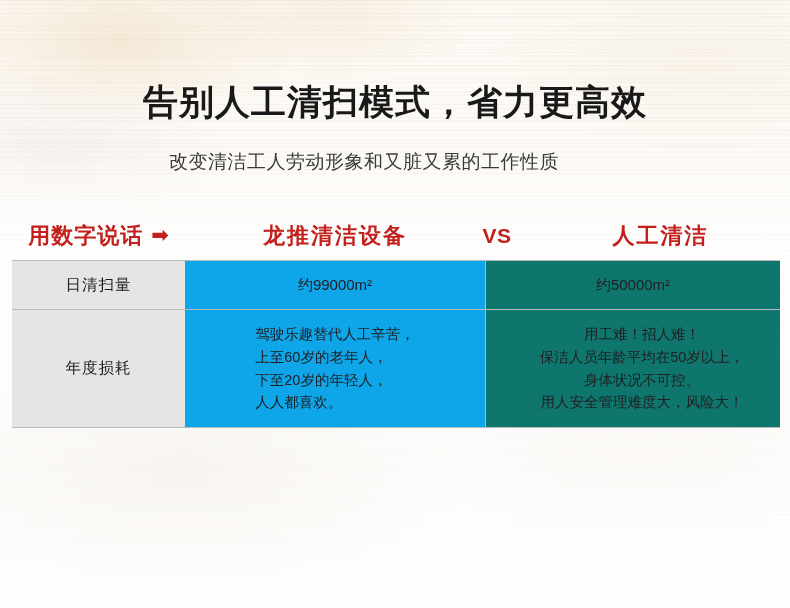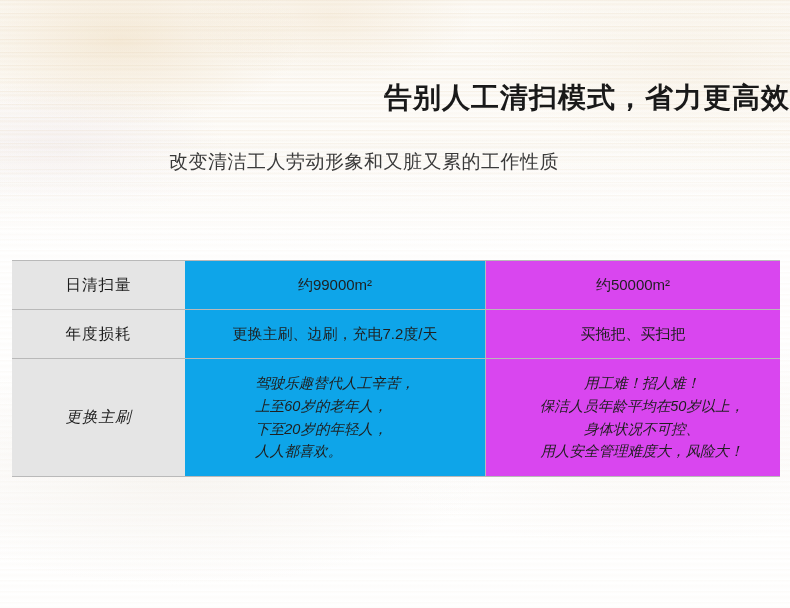--- a/index.html
+++ b/index.html
@@ -65,22 +65,22 @@
       radial-gradient(ellipse 420px 160px at 180px 330px, rgba(235,228,218,0.35), rgba(255,255,255,0) 72%),
       radial-gradient(ellipse 380px 150px at 640px 300px, rgba(240,234,226,0.28), rgba(255,255,255,0) 72%);
   }
 
   
   .headline {
     position: absolute;
     left: 0;
     top: 84px;
     width: 790px;
-    text-align: right;
-    font-size: 28px;
+    text-align: center;
+    font-size: 35px;
     line-height: 1;
     font-weight: 700;
     letter-spacing: 1px;
     color: #191919;
     white-space: nowrap;
   }
   .subhead {
     position: absolute;
     left: 0;
     top: 152px;
@@ -168,27 +168,27 @@
     letter-spacing: 1px;
     color: #1c1c1c;
   }
   .col-a {
     width: 300px;
     background: #0ea5e9;
     border-right: 1px solid #b9b9b9;
   }
   .col-b {
     width: 294px;
-    background: #d946ef;
+    background: #0f766e;
   }
   .r1 td { height: 48px; }
   .r2 td { height: 48px; }
   .r3 td { height: 48px; }
   .r4 td { height: 48px; }
-  .r5 td { height: 117px; font-style: italic; }
+  .r5 td { height: 117px; }
 
   .multiline {
     display: inline-block;
     text-align: left;
     line-height: 1.58;
     font-size: 14.5px;
   }
   .cell-b-block {
     display: block;
     text-align: center;
@@ -202,35 +202,38 @@
 <body>
 
 <div class="page">
 
   <div class="bg-texture"></div>
   <div class="bg-texture2"></div>
 
   <div class="headline">告别人工清扫模式，省力更高效</div>
   <div class="subhead">改变清洁工人劳动形象和又脏又累的工作性质</div>
 
+  <div class="cmp-header">
+    <div class="seg seg-speak">
+      <span class="lbl">用数字说话</span><span class="arrow">➡</span>
+    </div>
+    <div class="seg seg-product">龙推清洁设备</div>
+    <div class="seg seg-vs">VS</div>
+    <div class="seg seg-manual">人工清洁</div>
+  </div>
 
   <table class="cmp-table">
     <tbody>
       <tr class="r1">
         <td class="col-label">日清扫量</td>
         <td class="col-a">约99000m²</td>
         <td class="col-b">约50000m²</td>
       </tr>
-      <tr class="r4">
+      <tr class="r5">
         <td class="col-label">年度损耗</td>
-        <td class="col-a">更换主刷、边刷，充电7.2度/天</td>
-        <td class="col-b">买拖把、买扫把</td>
-      </tr>
-      <tr class="r5">
-        <td class="col-label">更换主刷</td>
         <td class="col-a">
           <span class="multiline">驾驶乐趣替代人工辛苦，<br>上至60岁的老年人，<br>下至20岁的年轻人，<br>人人都喜欢。</span>
         </td>
         <td class="col-b">
           <span class="cell-b-block">用工难！招人难！<br>保洁人员年龄平均在50岁以上，<br>身体状况不可控、<br>用人安全管理难度大，风险大！</span>
         </td>
       </tr>
     </tbody>
   </table>
 

